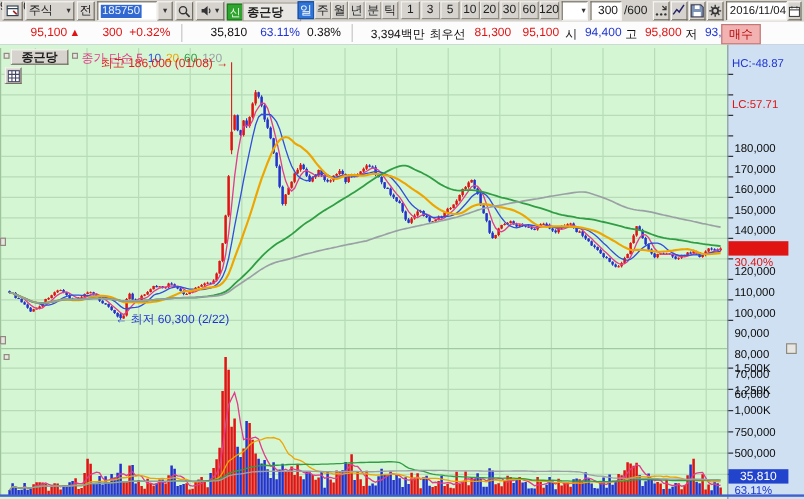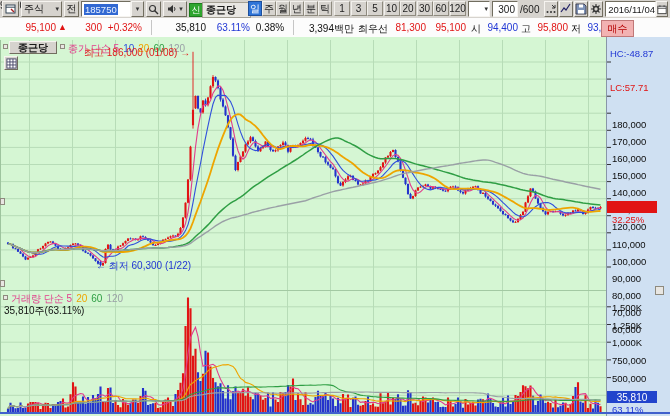--- a/index.html
+++ b/index.html
@@ -232,37 +232,33 @@
         <rect x="1" y="1" width="10" height="10" fill="#fff" stroke="#446"></rect>
         <path d="M1 4.3h10M1 7.6h10M4.3 1v10M7.6 1v10" stroke="#446"></path>
       </svg>
   </div>
   <div class="abs" style="left:84px;top:46px;color:#e02020;white-space:nowrap;">
     <span>최고 186,000 (01/08)</span>
     <span style="font-weight:bold;">→</span>
   </div>
   <div class="abs" style="left:96px;top:259px;color:#2036d4;white-space:nowrap;">
     <span style="font-weight:bold;">←</span>
-    <span>최저 60,300 (1/22)</span>
+    <span>최저 60,300 (2/22)</span>
   </div>
   <span class="abs" style="left:610px;top:38px;color:#e01414;font-size:9.5px;margin-top:44px;">LC:57.71</span>
   <span class="abs" style="left:610px;top:48px;color:#2036d4;font-size:9.5px;">HC:-48.87</span>
   
   
 
   
   <div class="abs sq" style="left:3px;top:295px;width:5px;height:5px;"></div>
-  <div class="abs legend" style="left:11px;top:292px;white-space:nowrap;">
-    <span class="ma5">거래량 단순 5</span><span class="ma20">20</span><span class="ma60">60</span><span class="ma120">120</span>
-  </div>
-  <span class="abs blk" style="left:4px;top:304px;">35,810주(63.11%)</span>
   
   
   
 
   
   <div class="abs sq" style="left:655px;top:286px;width:9px;height:9px;"></div>
   <div class="abs sq" style="left:0;top:198px;width:5px;height:7px;"></div>
   <div class="abs sq" style="left:0;top:280px;width:5px;height:7px;"></div>
   <div class="abs" style="left:0;top:412px;width:670px;height:2px;background:#4060cc;"></div>
 <div class="tick" style="top: 119px;">180,000</div><div class="tick" style="top: 136.083px;">170,000</div><div class="tick" style="top: 153.166px;">160,000</div><div class="tick" style="top: 170.249px;">150,000</div><div class="tick" style="top: 187.332px;">140,000</div><div class="tick" style="top: 204.415px;">130,000</div><div class="tick" style="top: 221.498px;">120,000</div><div class="tick" style="top: 238.581px;">110,000</div><div class="tick" style="top: 255.664px;">100,000</div><div class="tick" style="top: 272.747px;">90,000</div><div class="tick" style="top: 289.83px;">80,000</div><div class="tick" style="top: 306.913px;">70,000</div><div class="tick" style="top: 323.996px;">60,000</div><div class="tick" style="top: 301.8px;">1,500K</div><div class="tick" style="top: 319.5px;">1,250K</div><div class="tick" style="top: 337.2px;">1,000K</div><div class="tick" style="top: 354.9px;">750,000</div><div class="tick" style="top: 372.6px;">500,000</div><div class="tick" style="top: 390.3px;">250,000</div><div class="abs badge" style="left:607px;top:391px;width:50px;height:12px;background:#2244cc;"></div><span class="abs" style="left:607px;top:392px;width:50px;text-align:center;color:#fff;z-index:3;">35,810</span><span class="abs" style="left:612px;top:404px;color:#2036d4;font-size:9.5px;">63.11%</span><div class="abs badge" style="left:607px;top:201px;width:50px;height:12px;background:#e11414;">
     
-  </div><span>95,100</span><span class="abs" style="left:612px;top:214px;color:#e01414;font-size:9.5px;">32.25%</span></div>
+  </div><span>95,100</span><span class="abs" style="left:612px;top:214px;color:#e01414;font-size:9.5px;">30.40%</span></div>
 
 </body></html>

